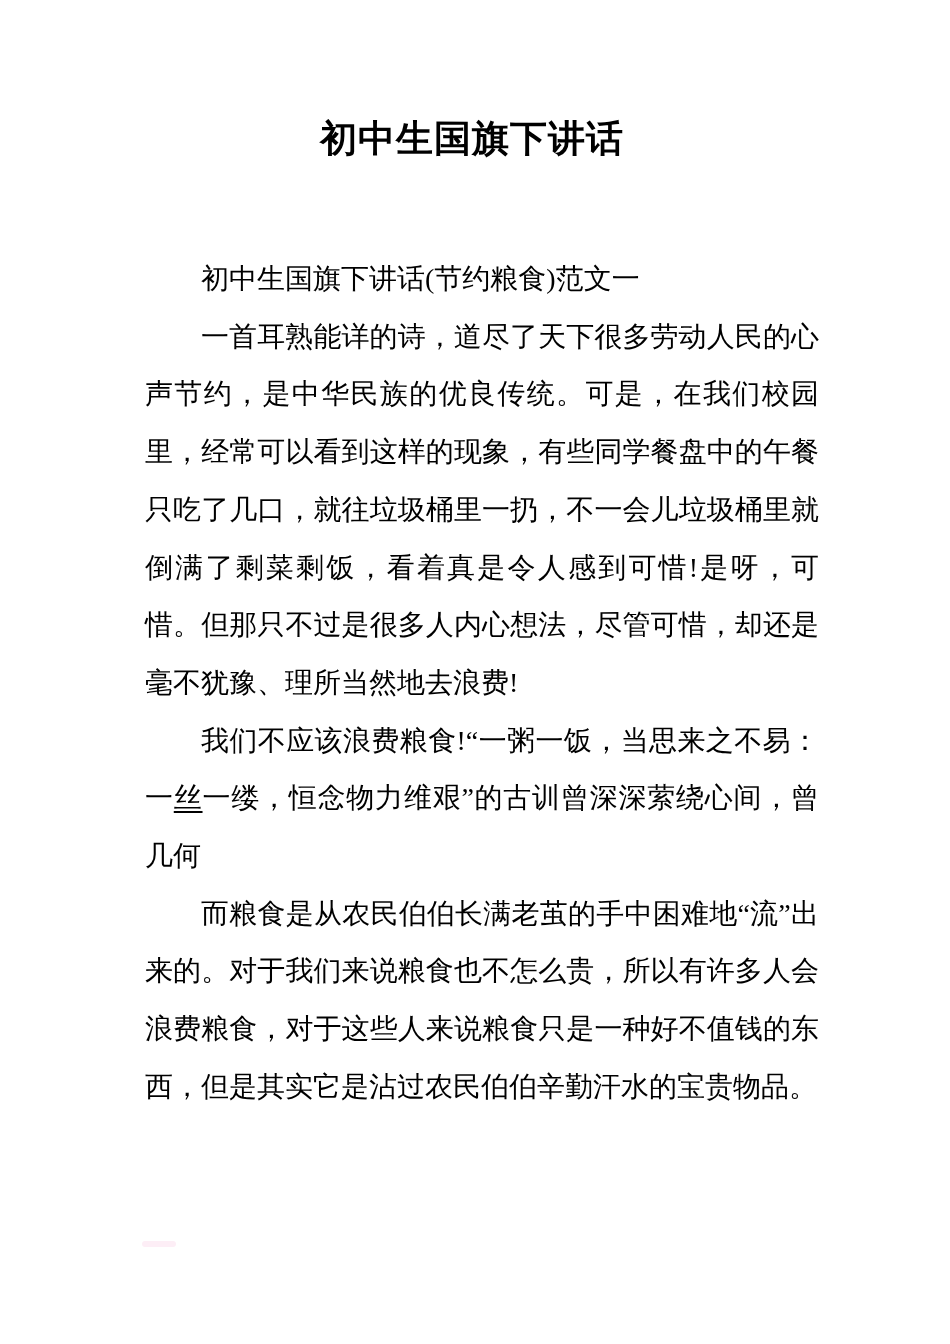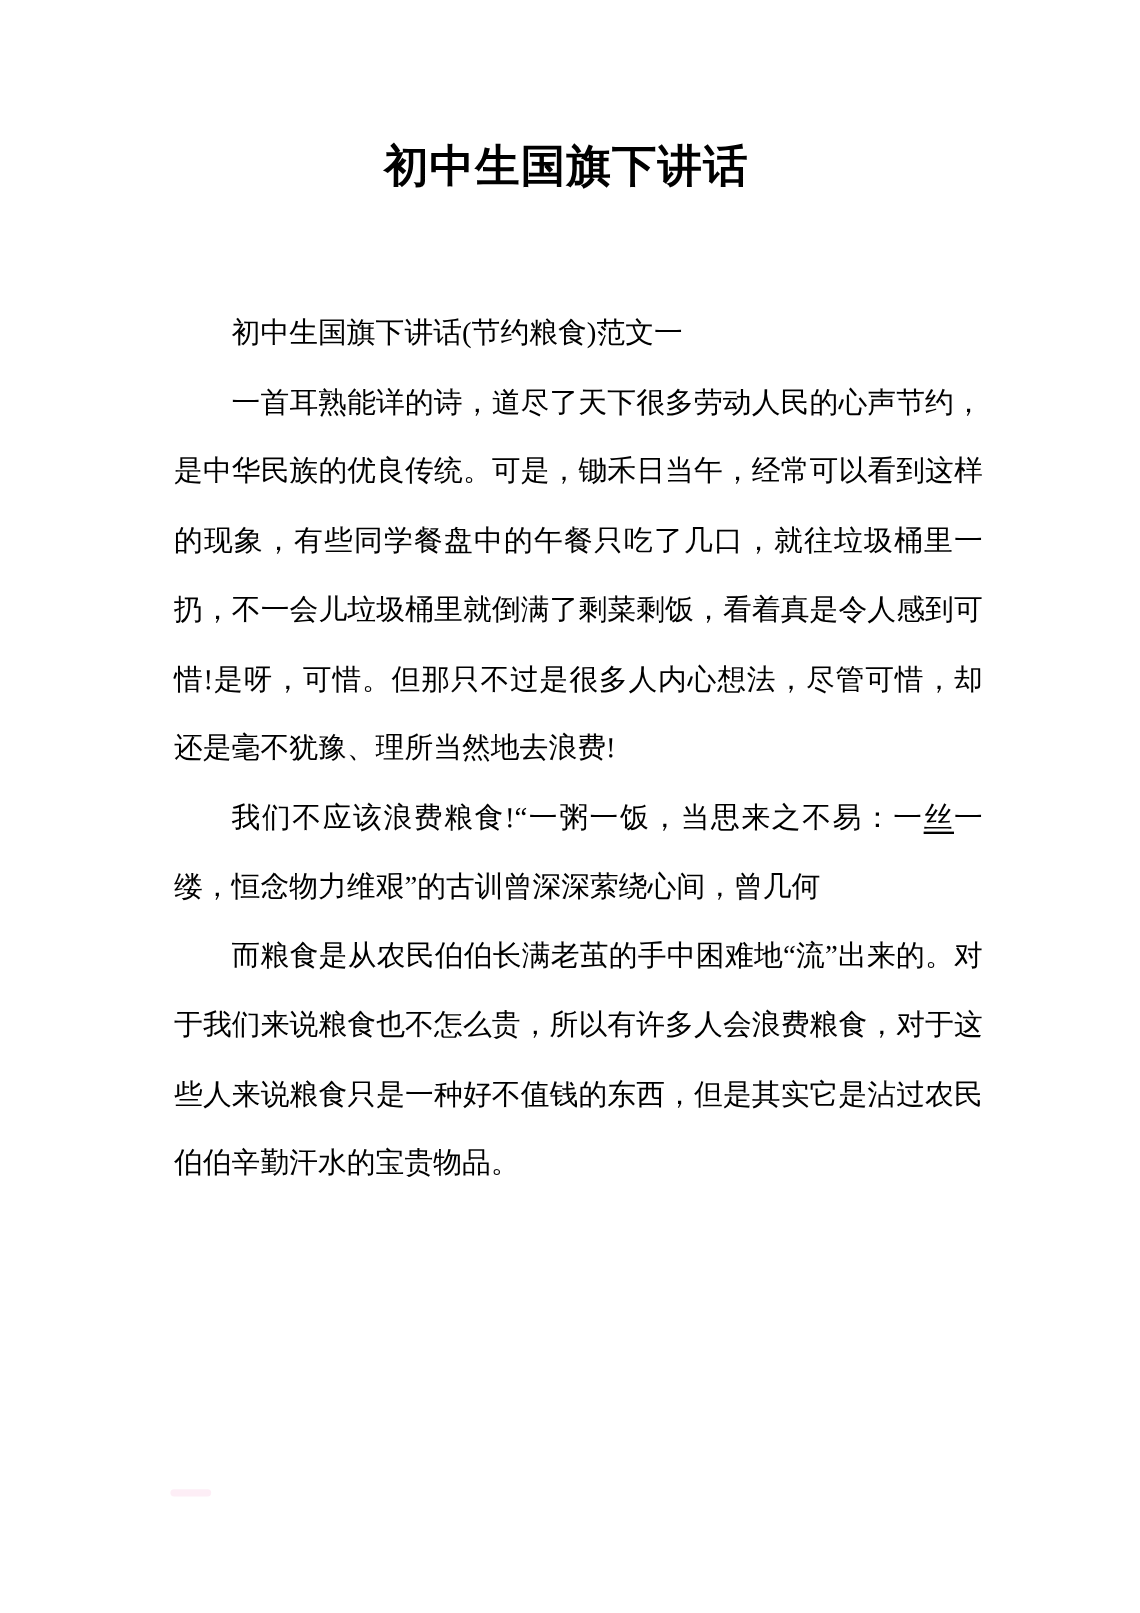--- a/index.html
+++ b/index.html
@@ -22,21 +22,21 @@
     font-family: "Liberation Sans", "DejaVu Sans", sans-serif;
     font-weight: 700;
     font-size: 37px;
     line-height: 46px;
     color: #000000;
     letter-spacing: 1px;
   }
   .doc-body {
     margin: 88px 125px 0 145px;
     font-family: "Liberation Serif", "DejaVu Serif", serif;
-    font-size: 24px;
+    font-size: 28px;
     line-height: 57.7px;
     text-align: justify;
     color: #000000;
   }
   .doc-body p {
     margin: 0;
     padding: 0;
     text-indent: 2em;
   }
   .underline-run {
@@ -59,21 +59,21 @@
 
 <div class="page">
 
   <h1 class="doc-title">初中生国旗下讲话</h1>
 
   <div class="doc-body">
 
     <p>初中生国旗下讲话(节约粮食)范文一</p>
 
 
-    <p>一首耳熟能详的诗，道尽了天下很多劳动人民的心声节约，是中华民族的优良传统。可是，锄禾日当午，经常可以看到这样的现象，有些同学餐盘中的午餐只吃了几口，就往垃圾桶里一扔，不一会儿垃圾桶里就倒满了剩菜剩饭，看着真是令人感到可惜!是呀，可惜。但那只不过是很多人内心想法，尽管可惜，却还是毫不犹豫、理所当然地去浪费!</p>
+    <p>一首耳熟能详的诗，道尽了天下很多劳动人民的心声节约，是中华民族的优良传统。可是，在我们校园里，经常可以看到这样的现象，有些同学餐盘中的午餐只吃了几口，就往垃圾桶里一扔，不一会儿垃圾桶里就倒满了剩菜剩饭，看着真是令人感到可惜!是呀，可惜。但那只不过是很多人内心想法，尽管可惜，却还是毫不犹豫、理所当然地去浪费!</p>
 
     <p><span>我们不应该浪费粮食!“一粥一饭，当思来之不易：一</span><span class="underline-run">丝</span><span>一缕，恒念物力维艰”的古训曾深深萦绕心间，曾几何</span></p>
 
     <p>而粮食是从农民伯伯长满老茧的手中困难地“流”出来的。对于我们来说粮食也不怎么贵，所以有许多人会浪费粮食，对于这些人来说粮食只是一种好不值钱的东西，但是其实它是沾过农民伯伯辛勤汗水的宝贵物品。</p>
 
   </div>
 
   <div class="pink-smudge"></div>
 
 </div>

